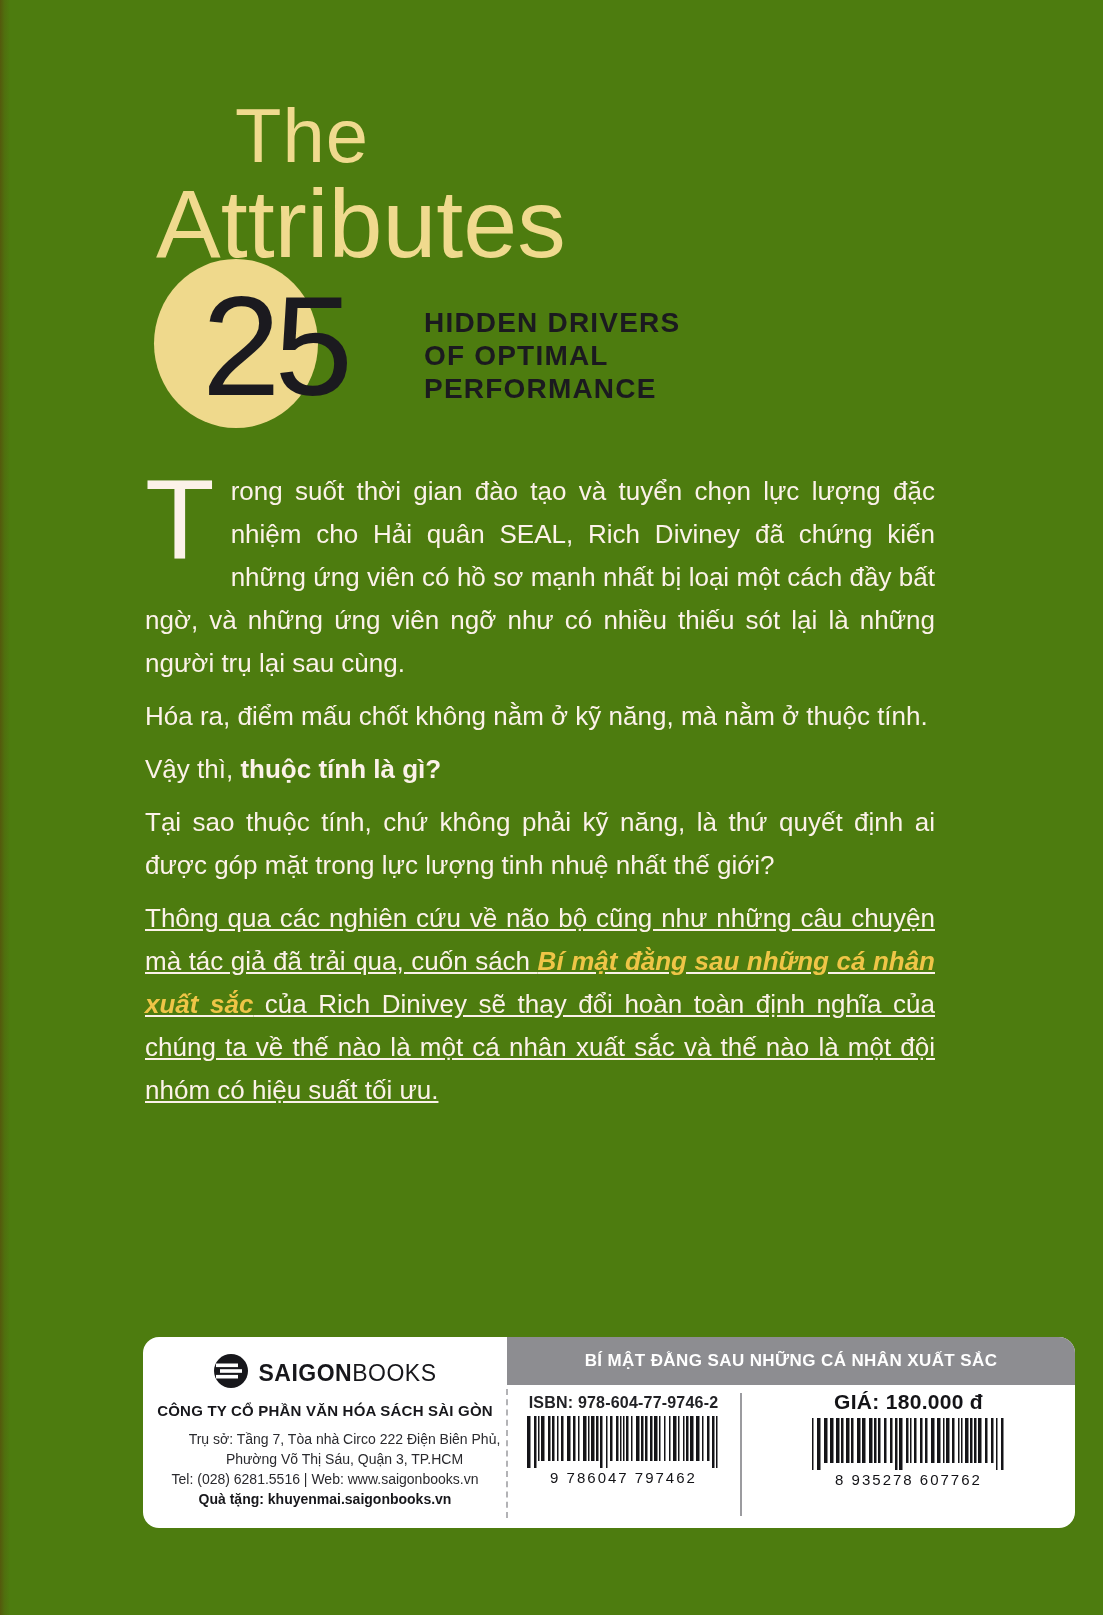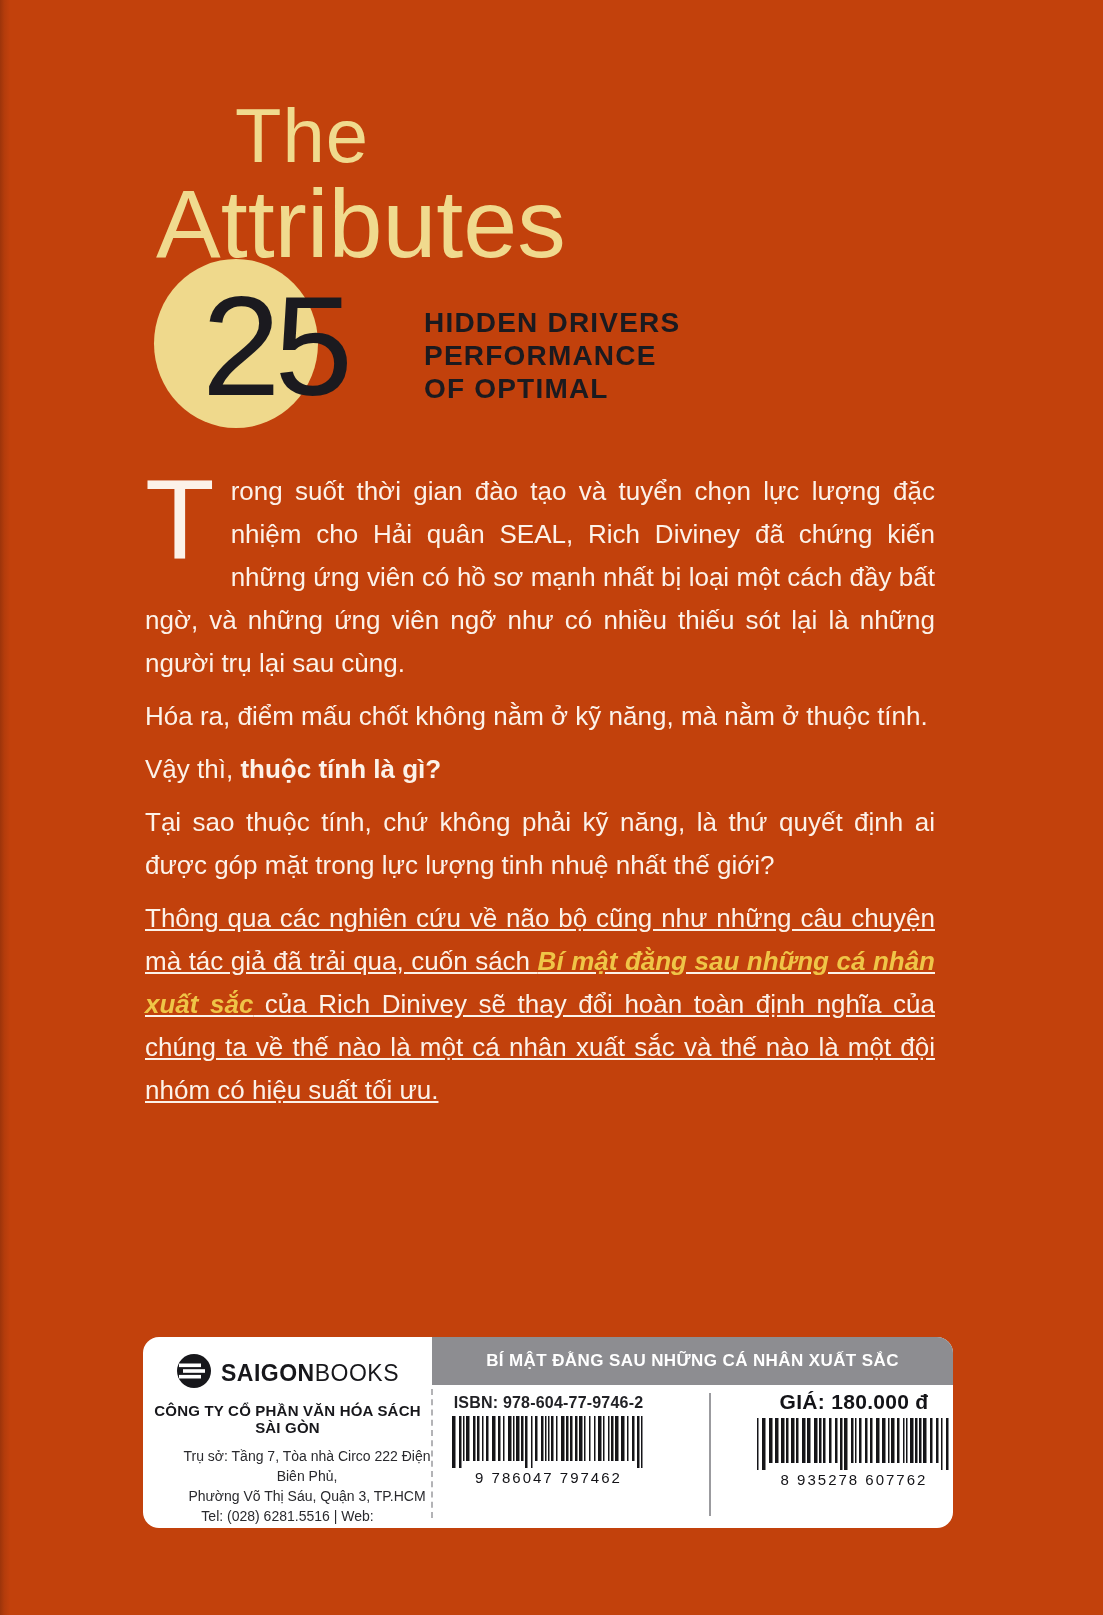--- a/index.html
+++ b/index.html
@@ -1,20 +1,20 @@
 <!DOCTYPE html>
 <html><head>
 <meta charset="utf-8">
 <style>
   * { margin:0; padding:0; box-sizing:border-box; }
   html,body { background:#555; }
   .cover {
     position:relative;
     width:1103px; height:1615px;
-    background:#c2410c;
+    background:#4d7c0f;
     overflow:hidden;
     font-family:"Liberation Sans", sans-serif;
   }
   .spine-edge {
     position:absolute; left:0; top:0; bottom:0; width:10px;
     background:linear-gradient(90deg, rgba(96,32,8,0.38), rgba(96,32,8,0.14) 45%, rgba(96,32,8,0) 100%);
     pointer-events:none; z-index:10;
   }
 
   
@@ -57,21 +57,21 @@
     font-size:114px; line-height:84px;
     margin:7px 16px 0 0;
     font-weight:400; color:#FCF2E9;
   }
   .bold-run { font-weight:700; }
   .highlight-run { font-weight:700; font-style:italic; color:#EFC547; }
 
   
   .footer-box {
     position:absolute; left:143px; top:1337px;
-    width:810px; height:191px;
+    width:932px; height:191px;
     background:#FFFFFF; border-radius:16px;
     display:flex; z-index:5; overflow:hidden;
   }
   .pub-panel {
     width:364px; padding-top:16px;
     text-align:center; color:#1F1F24;
   }
   .logo-row {
     display:flex; align-items:center; justify-content:center;
     gap:9px; margin-bottom:9px;
@@ -90,21 +90,21 @@
   .code-panel { flex:1; position:relative; display:flex; flex-direction:column; }
   .dash-divider {
     position:absolute; left:-1px; top:52px; bottom:10px;
     border-left:2px dashed #B3B3B6;
   }
   .title-bar {
     height:48px; background:#8D8D91; color:#FFFFFF;
     font-size:17px; font-weight:700; letter-spacing:0.4px;
     display:flex; align-items:center; justify-content:center;
   }
-  .codes-row { flex:1; display:flex;gap:44px; }
+  .codes-row { flex:1; display:flex; }
   .isbn-cell { width:233px; padding-top:9px; text-align:center; }
   .cell-divider { width:2px; background:#9B9B9F; margin:8px 0 12px 0; }
   .price-cell { flex:1; padding-top:5px; text-align:center; }
   .isbn-label { font-size:16px; font-weight:700; color:#222226; letter-spacing:0.2px; }
   .price-label { font-size:21px; font-weight:700; color:#131317; letter-spacing:0.3px; }
   .barcode { margin-top:4px; display:inline-block; }
   .barcode svg { display:block; margin:0 auto; }
   .barcode-digits {
     font-size:15px; letter-spacing:2px; color:#131317; margin-top:1px;
     font-family:"Liberation Sans", sans-serif;
@@ -115,22 +115,22 @@
 
 <div class="cover">
   <div class="spine-edge"></div>
 
   <div class="badge-circle"></div>
   <div class="title-the">The</div>
   <div class="title-attributes">Attributes</div>
   <div class="badge-number">25</div>
   <div class="subtitle">
     <div>HIDDEN DRIVERS</div>
+    <div>OF OPTIMAL</div>
     <div>PERFORMANCE</div>
-    <div>OF OPTIMAL</div>
   </div>
 
   <div class="body-text">
     <p><span class="dropcap">T</span><span>rong suốt thời gian đào tạo và tuyển chọn lực lượng đặc nhiệm cho Hải quân SEAL, Rich Diviney đã chứng kiến những ứng viên có hồ sơ mạnh nhất bị loại một cách đầy bất ngờ, và những ứng viên ngỡ như có nhiều thiếu sót lại là những người trụ lại sau cùng.</span></p>
     <p>Hóa ra, điểm mấu chốt không nằm ở kỹ năng, mà nằm ở thuộc tính.</p>
     <p><span>Vậy thì, </span><span class="bold-run">thuộc tính là gì?</span></p>
     <p>Tại sao thuộc tính, chứ không phải kỹ năng, là thứ quyết định ai được góp mặt trong lực lượng tinh nhuệ nhất thế giới?</p>
     <p><span>Thông qua các nghiên cứu về não bộ cũng như những câu chuyện mà tác giả đã trải qua, cuốn sách </span><span class="highlight-run">Bí mật đằng sau những cá nhân xuất sắc</span><span> của Rich Dinivey sẽ thay đổi hoàn toàn định nghĩa của chúng ta về thế nào là một cá nhân xuất sắc và thế nào là một đội nhóm có hiệu suất tối ưu.</span></p>
   </div>
 

